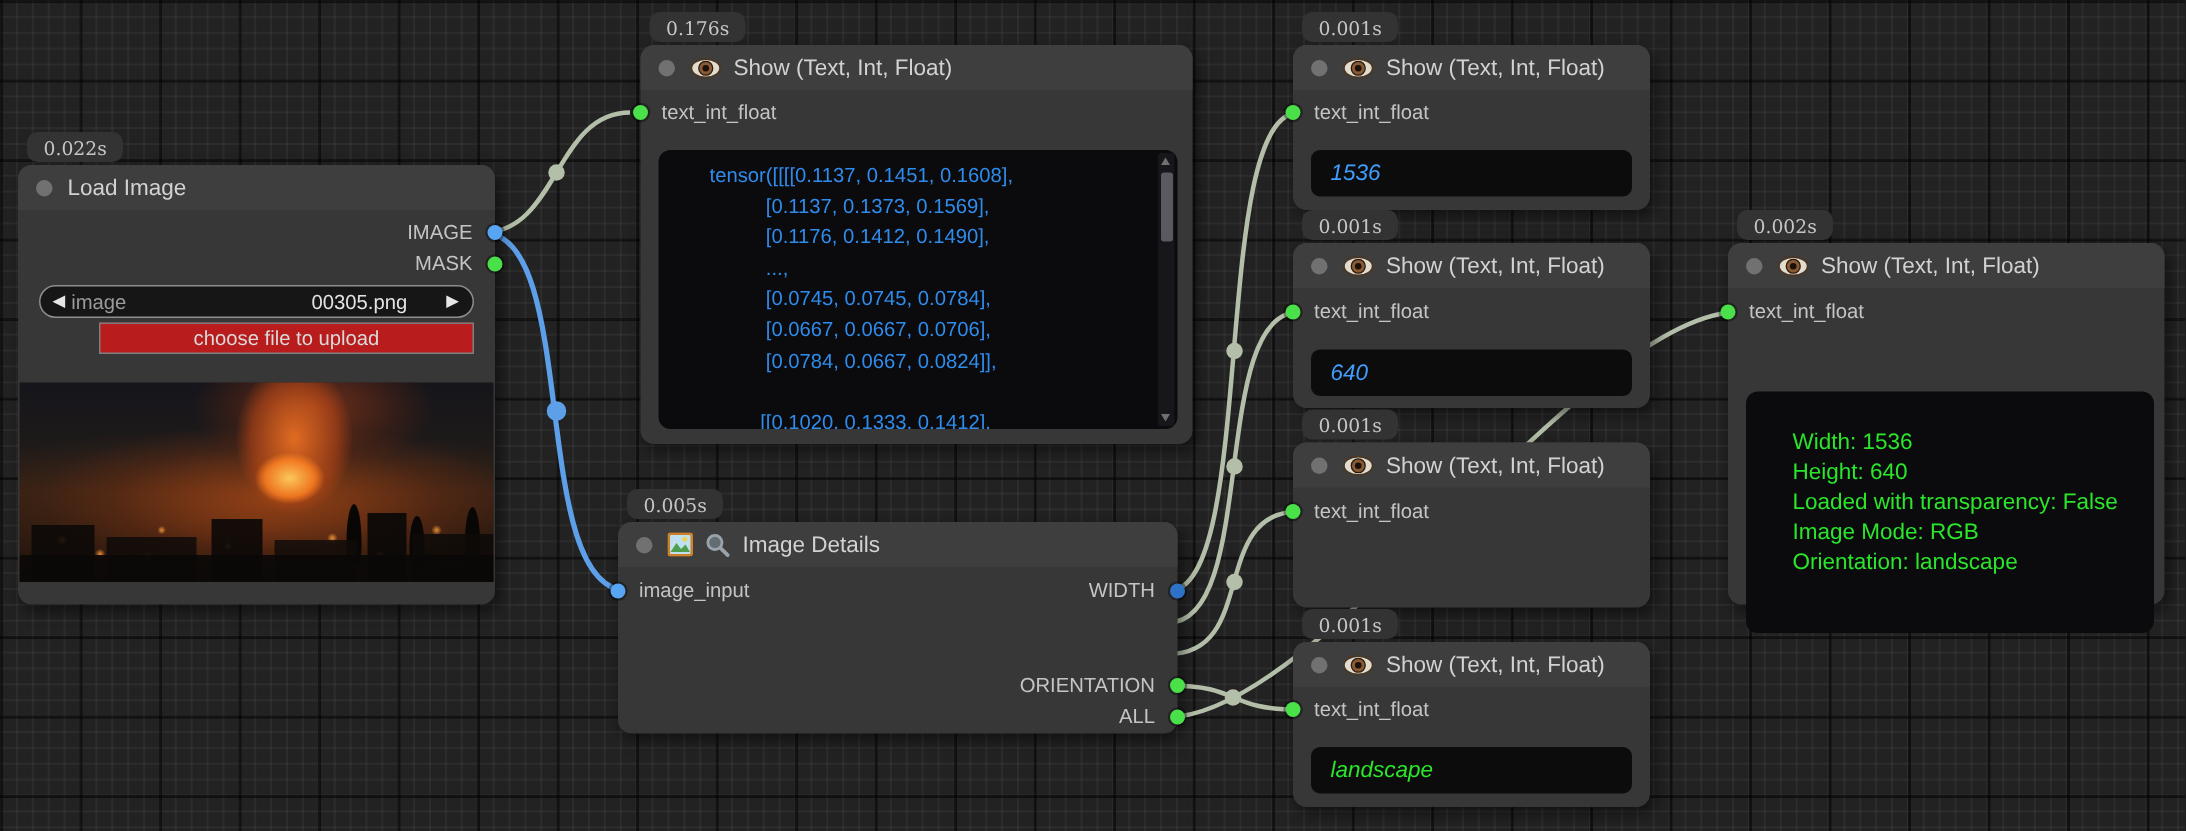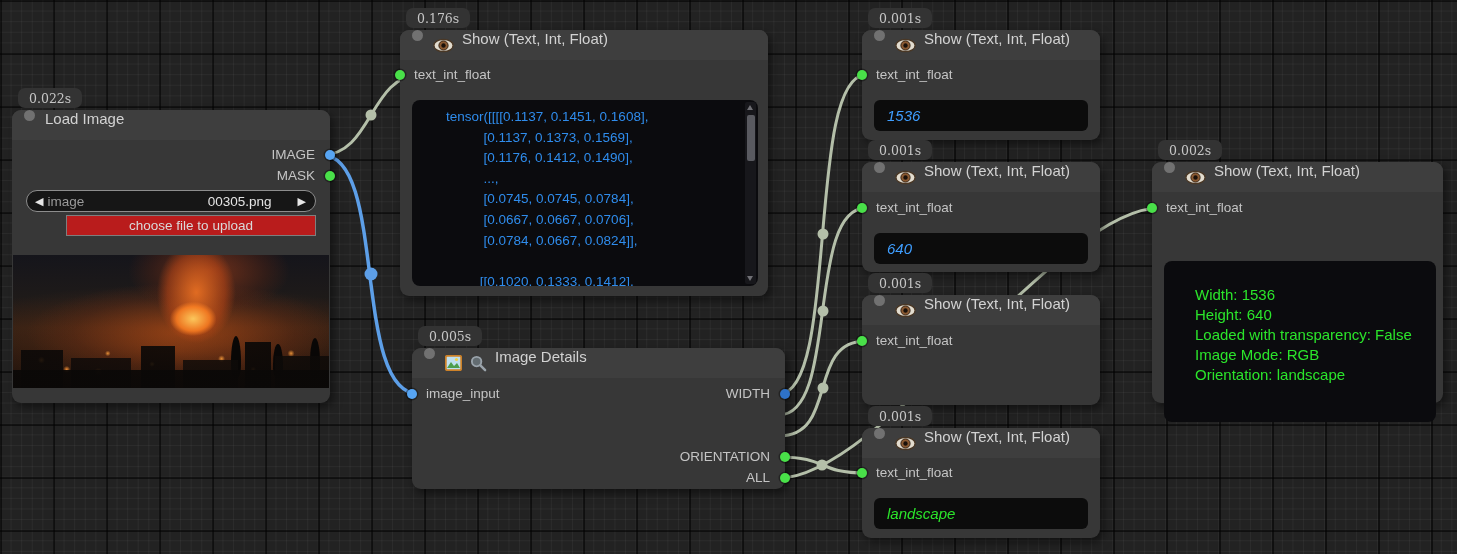--- a/index.html
+++ b/index.html
@@ -19,21 +19,21 @@
     position:absolute;z-index:2;background:#373737;border-radius:9px;
     box-shadow:3px 4px 10px rgba(0,0,0,.5);color:#c8c8c8;
   }
   .badge{
     position:absolute;top:-22px;left:6px;height:17px;padding:2px 11px 1px;
     background:#333333;border-radius:7px;color:#c6c6c6;
     font-family:"DejaVu Serif",serif;font-size:12.5px;line-height:17px;z-index:1;
   }
   .title{
     position:relative;height:30px;background:#3e3e3e;border-radius:9px 9px 0 0;
-    display:flex;font-size:15px;color:#d2d2d2;z-index:2;
+    display:flex;align-items:center;font-size:15px;color:#d2d2d2;z-index:2;
   }
   .collapse-dot{
     width:11px;height:11px;border-radius:50%;background:#717171;
     margin:0 10px 0 12px;flex:0 0 auto;
   }
   .title-icon{display:flex;align-items:center;margin-right:8px;flex:0 0 auto;}
   .title-icon svg{display:block;}
   .slot{position:absolute;left:0;right:0;height:20px;line-height:20px;font-size:13.5px;color:#c4c4c4;}
   .socket{
     position:absolute;width:10px;height:10px;border-radius:50%;top:5px;
@@ -171,21 +171,21 @@
       <span class="combo-arrow right">▶</span>
     </div>
     <div class="upload-btn">choose file to upload</div>
     <div class="preview">
       <span class="tree" style="left:218px;"></span>
       <span class="tree" style="left:260px;height:34px;"></span>
       <span class="tree" style="left:297px;height:40px;"></span>
     </div>
   </div>
 
-  <div class="node" style="left:400px;top:30px;width:368px;height:266px;">
+  <div class="node" style="left:427px;top:30px;width:368px;height:266px;">
     <div class="badge">0.176s</div>
     <div class="title">
       <span class="collapse-dot"></span>
       <span class="title-icon">
         <svg width="21" height="15" viewBox="0 0 24 16">
             <ellipse cx="12" cy="8" rx="11" ry="7" fill="#e2dccf" stroke="#4a3826" stroke-width="1.5"></ellipse>
             <circle cx="12" cy="8" r="5.3" fill="#8a5a32" stroke="#2a1c10" stroke-width="1"></circle>
             <circle cx="12" cy="8" r="2.5" fill="#1a110a"></circle>
           </svg>
       </span>

